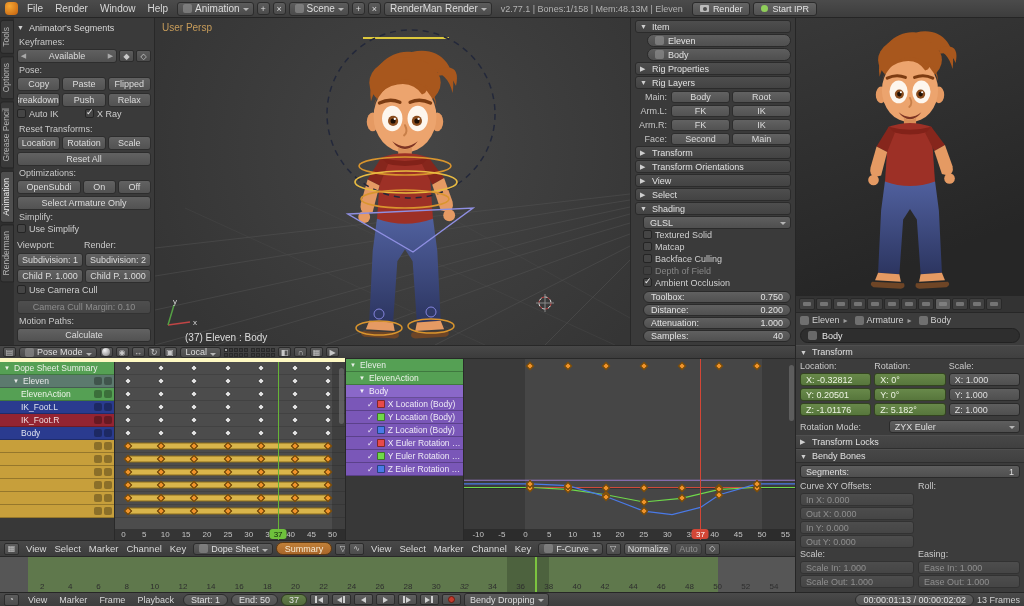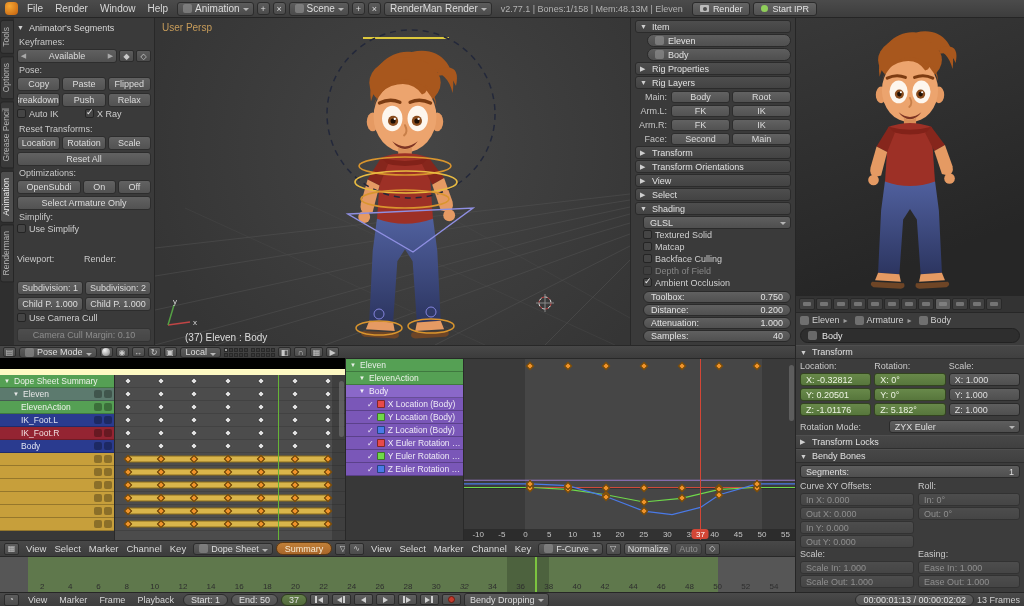--- a/index.html
+++ b/index.html
@@ -47,21 +47,21 @@
 .main3d{position:absolute;left:0;top:18px;width:795px;height:340px}
 .tabstrip{position:absolute;left:0;top:0;width:14px;height:327px;background:#2f2f2f;display:flex;flex-direction:column;gap:2px;padding-top:2px}
 .vtab{writing-mode:vertical-rl;transform:rotate(180deg);font-size:8.5px;color:#b2b2b2;background:#3a3a3a;
   border:1px solid #262626;border-radius:0 3px 3px 0;padding:6px 0;text-align:center;white-space:nowrap}
 .vtab.active{background:#4e4e4e;color:#ececec}
 .toolshelf{position:absolute;left:14px;top:0;width:141px;height:327px;background:#3a3a3a;border-right:1px solid #282828;
   padding:2px 3px;overflow:hidden;font-size:9px}
 .ts-h{display:flex;align-items:center;gap:3px;color:#d8d8d8;height:15px}
 .ts-label{color:#c9c9c9;margin:2px 0 1px 2px;height:11px}
 .ts-row{display:flex;gap:2px;margin-bottom:2px;align-items:center}
-.ts-col-labels{display:flex;margin:17px 0}
+.ts-col-labels{display:flex;margin:3px 0}
 .ts-col-labels span{flex:1;color:#c9c9c9}
 
 .viewport{position:absolute;left:155px;top:0;width:475px;height:327px;overflow:hidden;
   background:radial-gradient(circle at 55% 40%,#454545,#353535 85%)}
 .vp-label{position:absolute;left:7px;top:4px;color:#c79c5a;font-size:10px}
 .vp-status{position:absolute;left:30px;bottom:2px;color:#dedede;font-size:10px}
 .gizmo{position:absolute;left:5px;bottom:12px}
 .charsvg{position:absolute;pointer-events:none}
 .overlaysvg{position:absolute;inset:0;pointer-events:none}
 
@@ -111,21 +111,21 @@
 .ruler span{position:absolute;bottom:1px;transform:translateX(-50%)}
 .cfl{position:absolute;top:0;bottom:0;width:1px;z-index:3}
 .cfl.green{background:#66b535}
 .cfl.red{background:#d24636}
 .cftag{position:absolute;bottom:1px;transform:translateX(-50%);font-size:8px;padding:0 4px;border-radius:3px;z-index:4;height:10px;display:flex;align-items:center}
 .cftag.green{background:#6fc13c;color:#10240a}
 .cftag.red{background:#d24636;color:#fff}
 .sbv{position:absolute;right:1px;top:6px;width:5px;height:56px;background:#707070;border-radius:3px;opacity:.65;z-index:5}
 .outr{position:absolute;top:0;bottom:0;background:rgba(0,0,0,.16);z-index:0}
 
-.ds{position:absolute;left:0;top:369px;width:345px;height:182px;background:#474747;border-top:6px solid #fef9c3}
+.ds{position:absolute;left:0;top:358px;width:345px;height:182px;background:#474747;border-top:4px solid #fef9c3}
 .ds-chan{position:absolute;left:0;top:0;width:115px;bottom:0;background:#383838;border-right:1px solid #292929;overflow:hidden}
 .ds-keys{position:absolute;left:115px;top:0;right:0;bottom:0;background:#4c4c4c;overflow:hidden}
 .ds-header{left:0;top:540px;width:345px}
 
 .ge{position:absolute;left:345px;top:358px;width:450px;height:182px;background:#454545;border-top:1px solid #282828;border-left:1px solid #282828}
 .ge-chan{position:absolute;left:0;top:0;width:118px;bottom:0;background:#383838;border-right:1px solid #292929;overflow:hidden}
 .ge-keys{position:absolute;left:118px;top:0;right:0;bottom:0;background:#464646;overflow:hidden}
 .ge-keys svg{position:absolute;inset:0;width:100%;height:100%;z-index:1}
 .ge-header{left:345px;top:540px;width:450px}
 .zeroline{position:absolute;left:0;right:0;top:71%;height:1px;background:rgba(0,0,0,.25);z-index:0}
@@ -1053,24 +1053,20 @@
     <div class="bgrid">
       <span class="blabel">Curve XY Offsets:</span>
       <span class="blabel">Roll:</span>
       <div class="bcol">
           <span class="pfield dim">In X: 0.000</span>
           <span class="pfield dim">Out X: 0.000</span>
           <span class="pfield dim">In Y: 0.000</span>
           <span class="pfield dim">Out Y: 0.000</span>
         </div>
       <div class="bcol">
-        <div class="bcol">
-            <span class="pfield dim">In: 0°</span>
-            <span class="pfield dim">Out: 0°</span>
-          </div>
       </div>
       <span class="blabel">Scale:</span>
       <span class="blabel">Easing:</span>
       <div class="bcol">
           <span class="pfield dim">Scale In: 1.000</span>
           <span class="pfield dim">Scale Out: 1.000</span>
         </div>
       <div class="bcol">
           <span class="pfield dim">Ease In: 1.000</span>
           <span class="pfield dim">Ease Out: 1.000</span>

